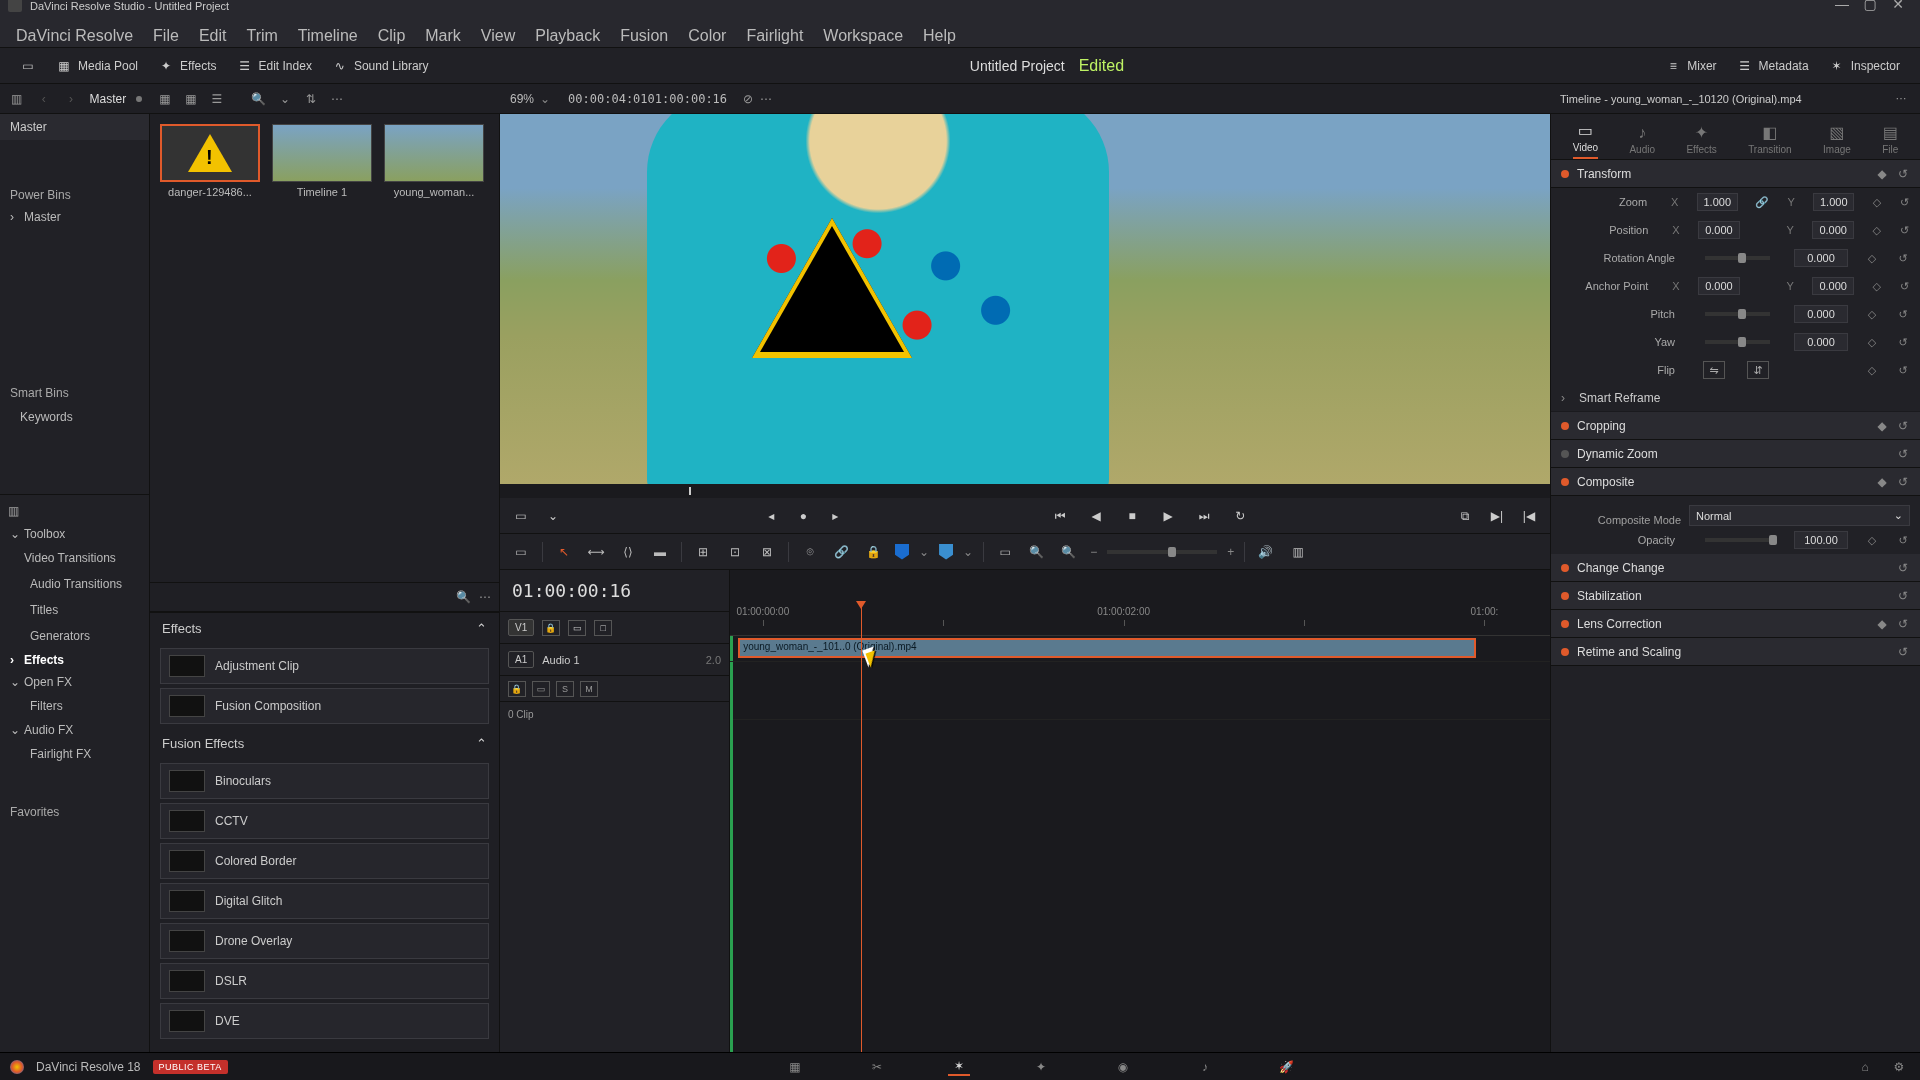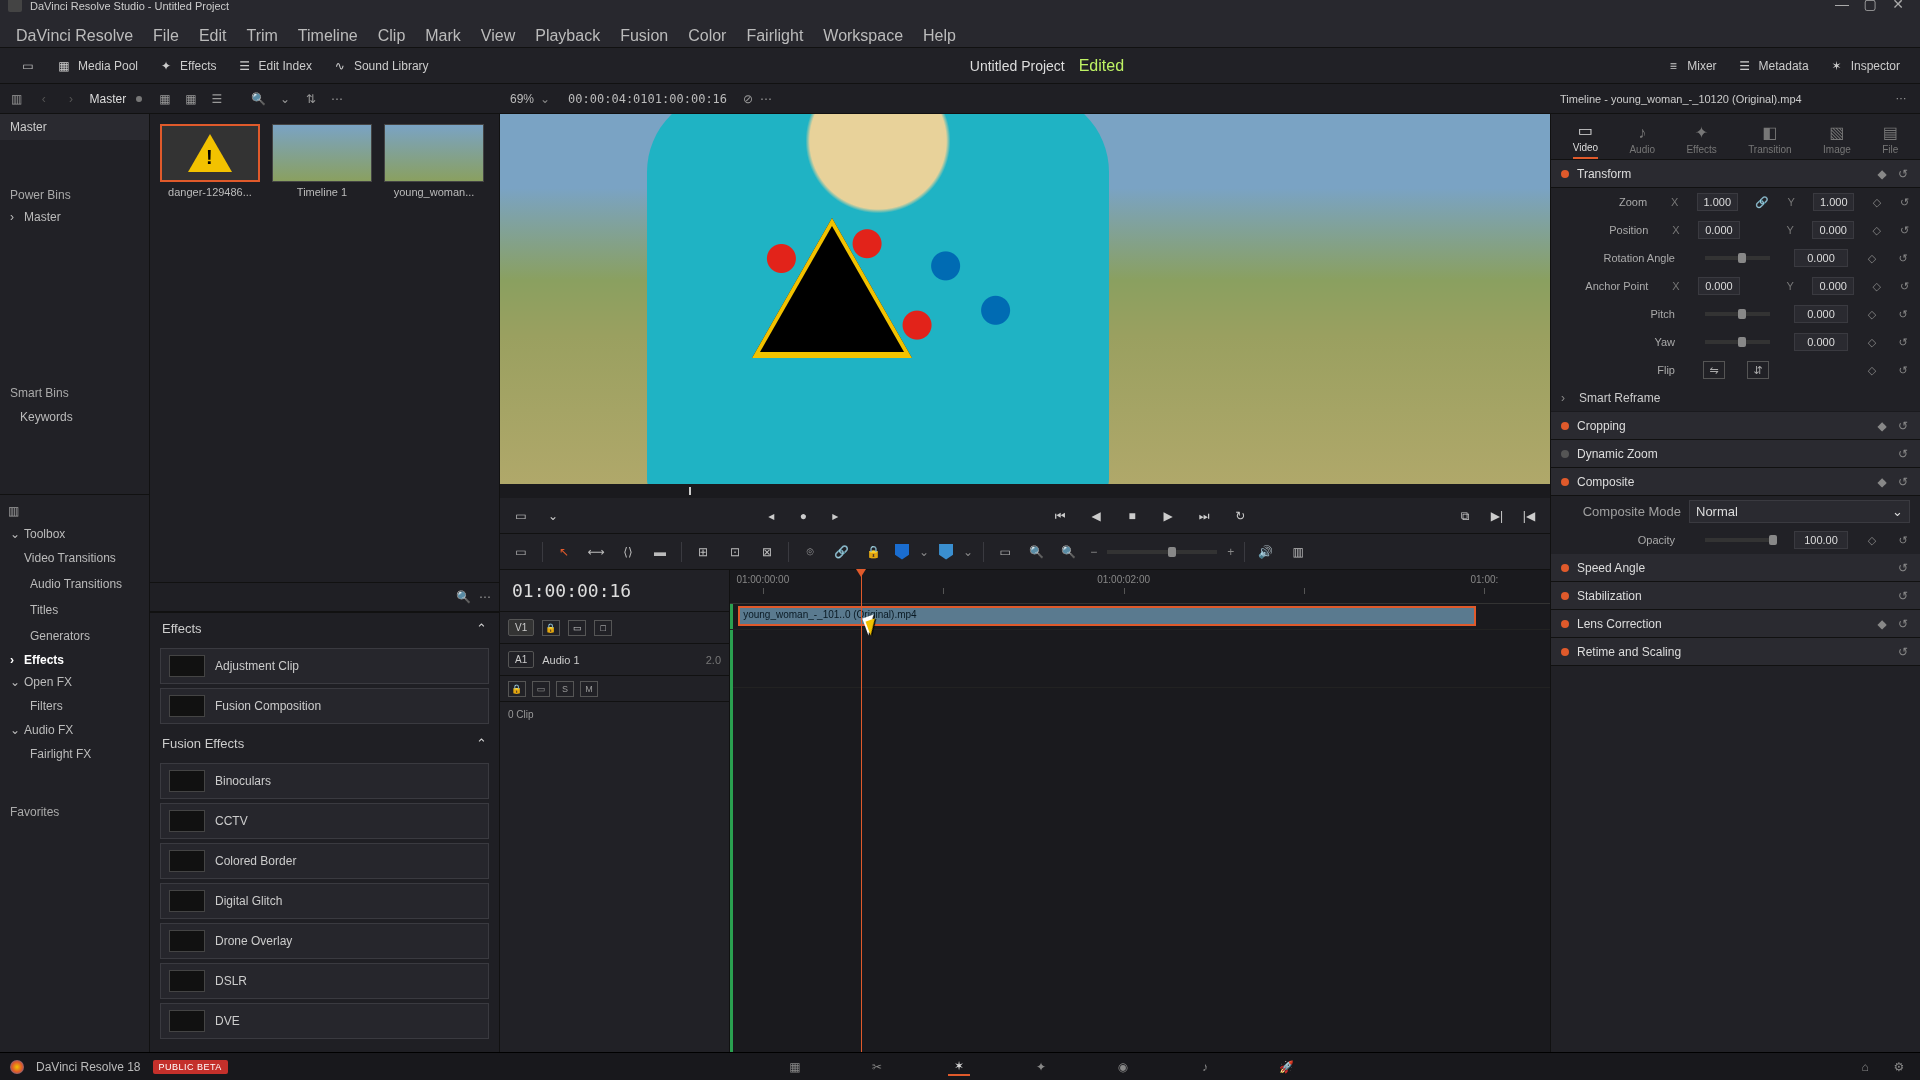--- a/index.html
+++ b/index.html
@@ -90,21 +90,21 @@
 
 .timeline { flex:1; display:flex; background:#1a1a1e; position:relative; }
 .tl-left { width: 230px; background:#212126; border-right:1px solid #111; }
 .tl-tc { padding: 10px 12px; color:#ddd; font-size: 18px; font-family: "Consolas", monospace; }
 .track-hdr { height: 32px; border-top:1px solid #111; display:flex; align-items:center; padding:0 8px; gap:8px; color:#ccc; font-size:11px; }
 .track-hdr .tag { padding: 2px 6px; border:1px solid #555; border-radius:2px; font-size:10px; }
 .track-hdr .tag.v { background:#333; }
 .track-sub { height: 26px; border-top:1px solid #111; display:flex; align-items:center; padding:0 8px; gap:6px; color:#999; font-size:10px; }
 .sq-btn { width:18px; height:16px; border:1px solid #555; display:inline-flex; align-items:center; justify-content:center; font-size:9px; }
 
-.tl-right { flex:1; position:relative; }
+.tl-right { flex:1; position:relative;margin-top:32px; }
 .ruler { height: 34px; border-bottom:1px solid #333; position:relative; color:#888; font-size:10px; }
 .ruler .tick { position:absolute; top:18px; width:1px; height:6px; background:#555; }
 .ruler .lbl { position:absolute; top:4px; transform:translateX(-50%); }
 .playhead { position:absolute; top:0; bottom:0; width:1px; background:#e05a2b; z-index:5; }
 .playhead::before { content:""; position:absolute; top:-1px; left:-5px; width:0; height:0; border-left:5px solid transparent; border-right:5px solid transparent; border-top:8px solid #e05a2b; }
 .cursor-arrow { position:absolute; z-index:6; width:0; height:0; border-left: 0 solid transparent; border-right: 12px solid transparent; border-top: 18px solid #fff; transform: rotate(-20deg); filter: drop-shadow(1px 1px 0 #000); }
 .cursor-arrow::after { content:""; position:absolute; left:2px; top:-14px; width:0;height:0; border-left:0 solid transparent; border-right:10px solid transparent; border-top:15px solid #f2c200; }
 
 .v-track { height: 26px; border-bottom:1px solid #222; position:relative; }
 .clip { position:absolute; top:2px; height:20px; background:#5a7a8f; border:1px solid #e05a2b; color:#0a1a24; font-size:10px; padding: 2px 4px; overflow:hidden; white-space:nowrap; box-shadow: inset 0 0 0 1px #e05a2b; }
@@ -127,21 +127,21 @@
 .prop-row .plabel { width: 120px; text-align:right; padding-right:6px; }
 .prop-row .ax { width:10px; color:#777; }
 .prop-row .val { width: 54px; background:#2a2a30; border:1px solid #3a3a40; color:#ddd; text-align:center; padding:2px 0; font-size:11px; }
 .prop-row .slider { flex:1; height:4px; background:#333; position:relative; margin: 0 6px; }
 .prop-row .slider .knob { position:absolute; left:50%; top:-3px; width:8px; height:10px; background:#888; border-radius:2px; }
 .kf { width:12px; color:#888; text-align:center; }
 .reset { width:14px; color:#888; text-align:center; }
 .link-ic { width:14px; color:#888; text-align:center; }
 .flip-btn { width:22px; height:18px; border:1px solid #555; margin-left:4px; display:inline-flex; align-items:center; justify-content:center; }
 
-.mode-row { height:30px; display:flex; align-items:center; padding:0 10px; gap:8px; font-size:13px; }
+.mode-row { height:30px; display:flex; align-items:flex-end; padding:0 10px; gap:8px; font-size:11px; }
 .mode-row .plabel { width:120px; text-align:right; }
 .mode-row .sel { flex:1; background:#2a2a30; border:1px solid #3a3a40; padding:3px 6px; color:#ddd; display:flex; justify-content:space-between; align-items:center; }
 
 
 .bottombar { height: 28px; background:#18181c; display:flex; align-items:center; padding: 0 10px; gap: 12px; border-top:1px solid #000; color:#bbb; }
 .pb-badge { background:#c4302b; color:#fff; font-size:9px; padding:2px 6px; border-radius:2px; letter-spacing:0.5px; }
 .bottombar .pages { flex:1; display:flex; justify-content:center; gap: 60px; }
 .page-ic { width:22px; height:18px; display:inline-flex; align-items:center; justify-content:center; color:#888; cursor:pointer; }
 .page-ic.active { color:#ddd; border-bottom:2px solid #e05a2b; }
 </style>
@@ -621,21 +621,21 @@
       <div class="slider">
           <div class="knob" style="left:98%"></div>
         </div>
       <span class="val">100.00</span>
       <span class="kf">◇</span>
         <span class="reset">↺</span>
     </div>
 
     <div class="insp-section-hdr">
         <span class="insp-dot"></span>
-        <span>Speed Angle</span>
+        <span>Change Change</span>
         <span class="rs">
           <span class="reset">↺</span>
         </span>
       </div>
     <div class="insp-section-hdr">
         <span class="insp-dot"></span>
         <span>Stabilization</span>
         <span class="rs">
           <span class="reset">↺</span>
         </span>

